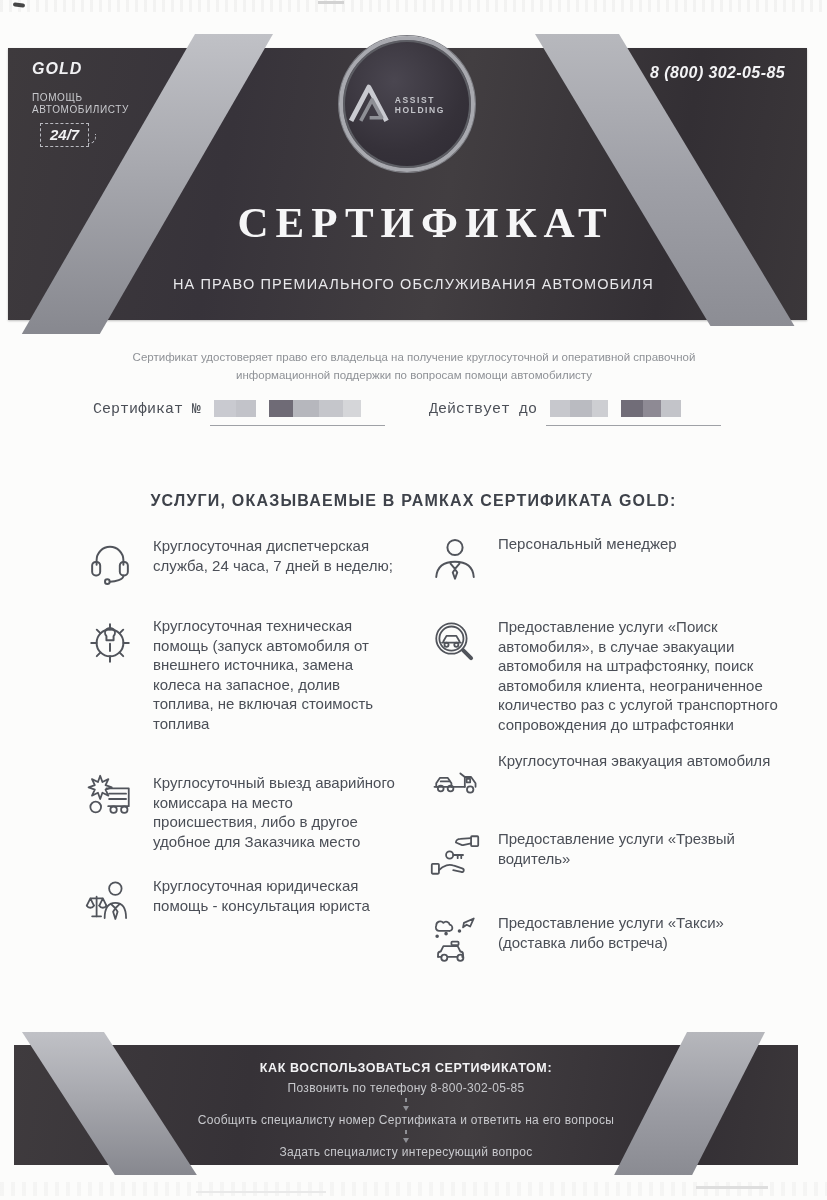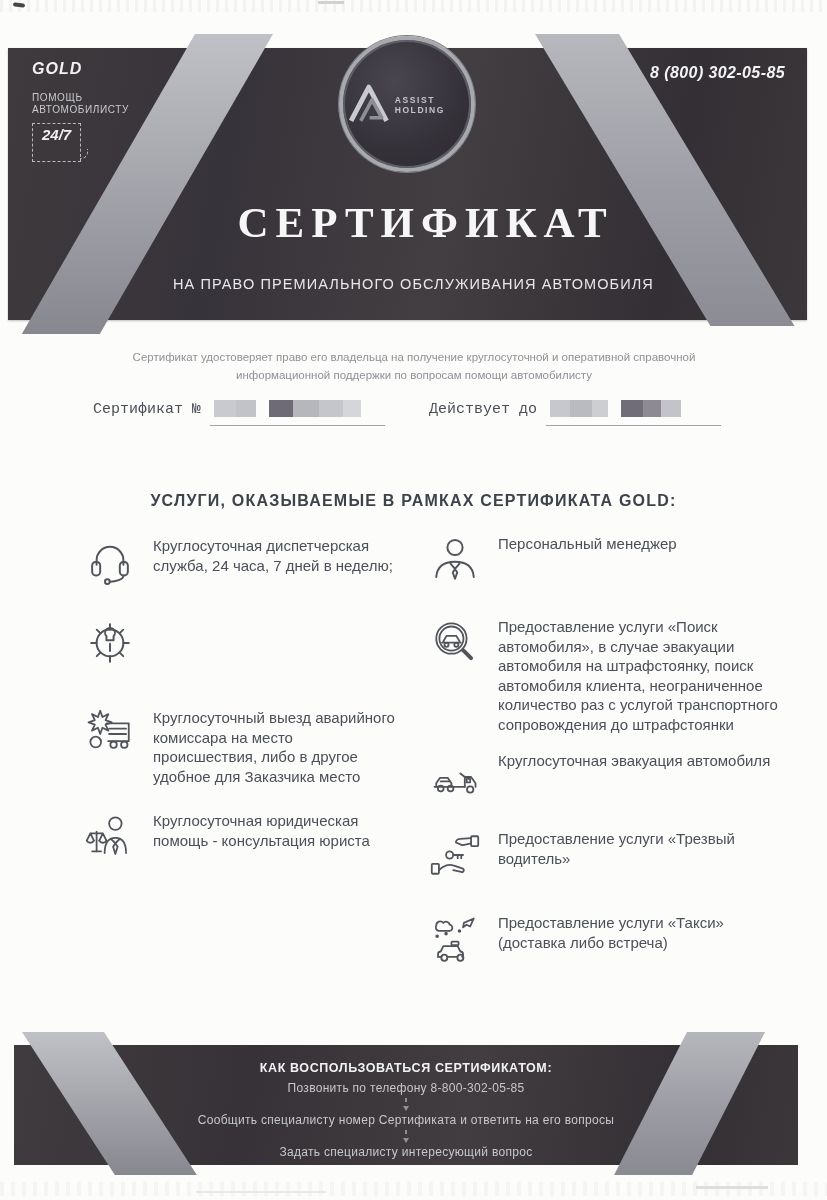--- a/index.html
+++ b/index.html
@@ -22,22 +22,22 @@
   .header-band{position:absolute;left:8px;top:48px;width:799px;height:272px;
     background:linear-gradient(100deg,#3e3a3d 0%,#37333a 28%,#423e41 55%,#332f34 82%,#3b373a 100%);
     box-shadow:0 1px 2px rgba(0,0,0,.25);}
   .ribbon{position:absolute;background:linear-gradient(to bottom,#c0c1c6 0%,#a7a8ae 45%,#87888f 100%);}
   .ribbon-h-left{left:195px;top:34px;width:78px;height:300px;transform:skewX(-30deg);transform-origin:top left;}
   .ribbon-h-right{left:535px;top:34px;width:84px;height:292px;transform:skewX(31deg);transform-origin:top left;
     background:linear-gradient(to bottom,#b7b8bd 0%,#9fa0a7 50%,#8c8d94 100%);}
   .tier-block{position:absolute;left:32px;top:60px;z-index:5;}
   .tier-label{font-style:italic;font-weight:bold;font-size:16px;letter-spacing:1px;color:#f1f1f3;}
   .tagline{margin-top:14px;font-size:10px;line-height:12px;letter-spacing:.6px;color:#c9cace;}
-  .badge-247{margin-top:7px;display:inline-block;border:1.5px dashed #b9bac0;padding:2px 9px 18px 9px;
-    font-style:italic;font-weight:bold;font-size:15px;color:#f1f1f3;position:relative;}
+  .badge-247{margin-top:7px;display:inline-block;border:1.5px dashed #b9bac0;padding:2px 9px 3px 9px;
+    font-style:italic;font-weight:bold;font-size:15px;color:#f1f1f3;position:relative;margin-left:8px;}
   .badge-247:after{content:"";position:absolute;right:-8px;bottom:2px;width:7px;height:9px;
     border-right:1.5px dashed #b9bac0;border-bottom:1.5px dashed #b9bac0;border-radius:0 0 7px 0;}
   .phone{position:absolute;right:42px;top:64px;z-index:5;font-style:italic;font-weight:bold;
     font-size:16px;letter-spacing:.4px;color:#f3f3f5;}
   
   .logo{position:absolute;left:339px;top:36px;width:128px;height:128px;border-radius:50%;z-index:6;
     background:radial-gradient(circle at 40% 32%,#4a4650 0%,#353139 60%,#2e2a33 100%);
     border:4px solid #a8a9af;box-shadow:0 0 0 2px #5d5e64 inset,0 0 0 1px #7c7d83;
     display:flex;align-items:center;justify-content:center;}
   .logo svg{width:64px;height:58px;display:block;}
@@ -181,20 +181,21 @@
       <span class="svc-text">Круглосуточная диспетчерская служба, 24 часа, 7 дней в неделю;</span>
     </div>
     <div class="svc">
       <span class="svc-icon">
         <svg viewBox="0 0 56 56" fill="none" stroke="currentColor" stroke-width="2.2" stroke-linecap="round" stroke-linejoin="round">
           <circle cx="28" cy="29" r="15"></circle>
           <path d="M28 14v-6M28 44v6M13 29H7M49 29h-6M17.4 18.4l-4.2-4.2M42.8 43.8l-4.2-4.2M17.4 39.6l-4.2 4.2M38.6 18.4l4.2-4.2"></path>
           <path d="M28 38v-8M24 21.5a5.5 5.5 0 1 1 8 0M24 21.5V26h8v-4.5"></path>
         </svg>
       </span>
+      <span class="svc-text">Круглосуточная техническая помощь (запуск автомобиля от внешнего источника, замена колеса на запасное, долив топлива, не включая стоимость топлива</span>
     </div>
     <div class="svc">
       <span class="svc-icon">
         <svg viewBox="0 0 56 56" fill="none" stroke="currentColor" stroke-width="2" stroke-linecap="round" stroke-linejoin="round">
           <path d="M24 16h25v20H26"></path>
           <path d="M27 22h19M27 28h19"></path>
           <circle cx="32" cy="40" r="3.6"></circle>
           <circle cx="44" cy="40" r="3.6"></circle>
           <circle cx="12" cy="37" r="6"></circle>
           <path d="M30 15 L23 17.5 L26.2 24.2 L19.5 21 L17 28 L14.5 21 L7.8 24.2 L11 17.5 L4 15 L11 12.5 L7.8 5.8 L14.5 9 L17 2 L19.5 9 L26.2 5.8 L23 12.5 Z"></path>

